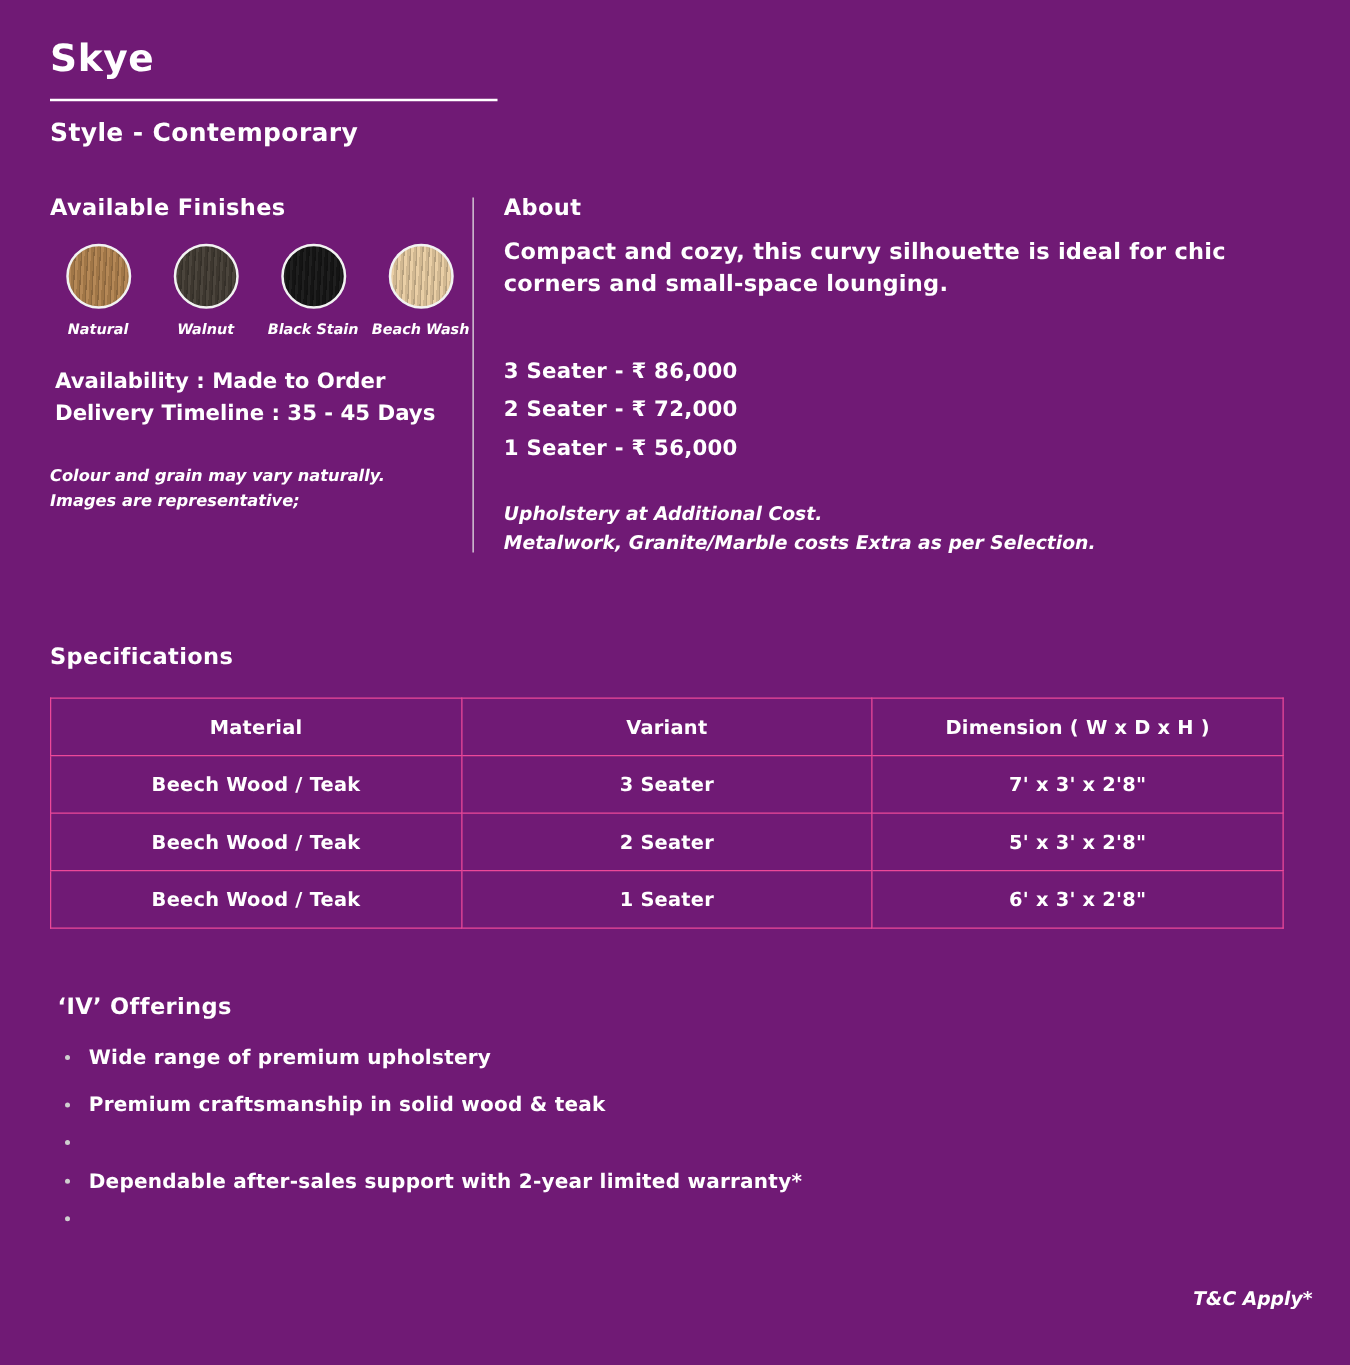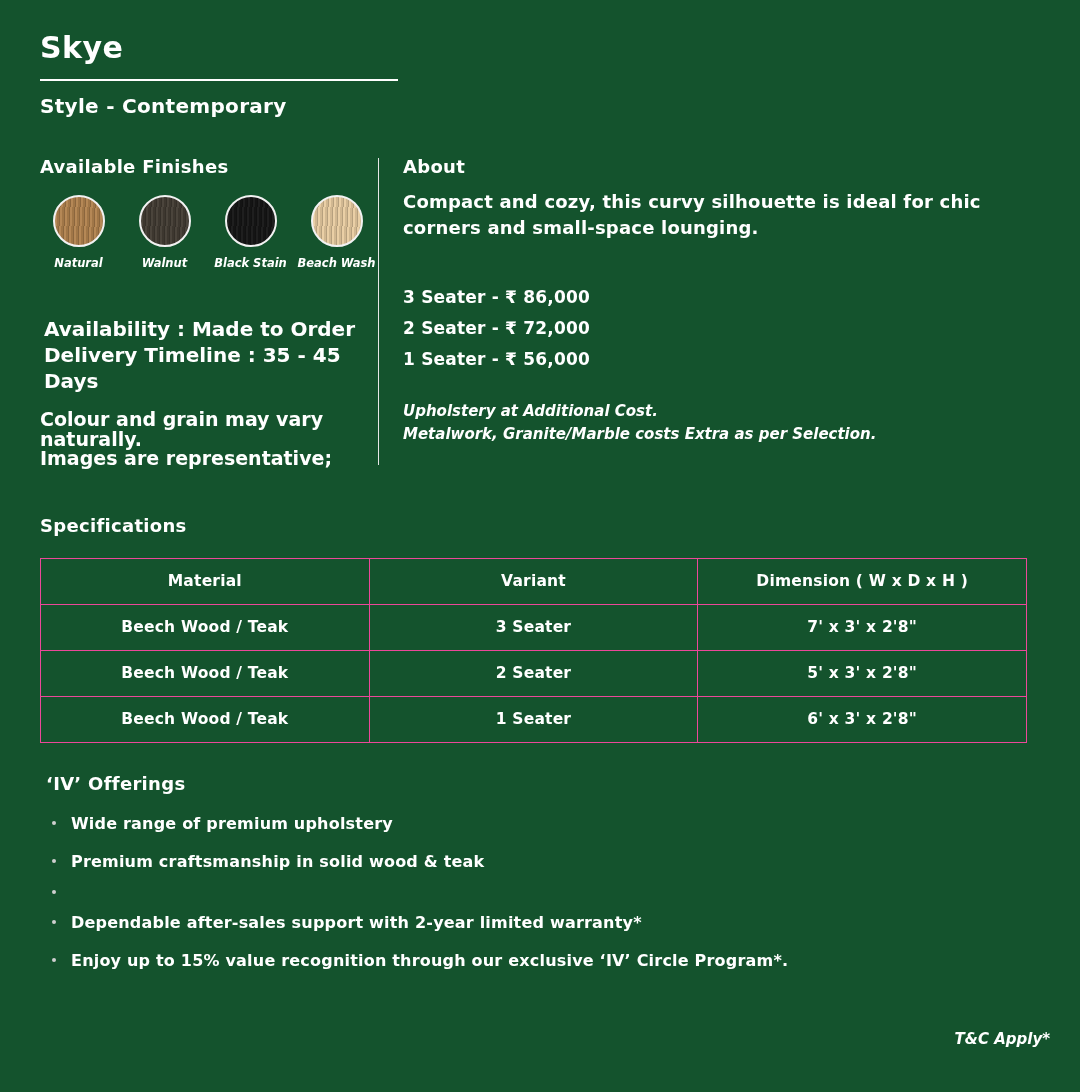--- a/index.html
+++ b/index.html
@@ -1,21 +1,21 @@
 <!DOCTYPE html>
 <html><head>
 <meta charset="utf-8">
 <style>
   html, body { margin: 0; padding: 0; background: #000; }
   .sheet {
     position: relative;
     width: 1080px;
     height: 1092px;
     box-sizing: border-box;
-    background: #14532d;
+    background: #701a75;
     color: #fff;
     font-family: "DejaVu Sans", sans-serif;
     padding: 30px 40px;
     overflow: hidden;
   }
   
   .product-title { font-size: 30px; font-weight: bold; margin: 0; letter-spacing: .5px; }
   .title-underline { width: 358px; height: 2px; background: #fff; margin: 14px 0 13px; }
   .style-subtitle { font-size: 20px; font-weight: bold; margin: 0 0 38px; letter-spacing: .3px; }
 
@@ -29,51 +29,51 @@
 
   .swatches { display: flex; gap: 9px; margin-top: 18px; }
   .finish { display: flex; flex-direction: column; align-items: center; width: 77px; }
   .swatch {
     width: 48px; height: 48px; border-radius: 50%;
     border: 2px solid #f2f2f2;
     background-image: repeating-linear-gradient(93deg, rgba(0,0,0,0.22) 0 1px, rgba(255,255,255,0.04) 1px 3px, rgba(0,0,0,0.10) 3px 5px);
   }
   .swatch-label { font-size: 11.5px; font-style: italic; font-weight: 600; margin-top: 9px; white-space: nowrap; }
 
-  .availability-block { margin-top: 46px; font-size: 20px; font-weight: bold; line-height: 26px; padding-left: 4px; }
+  .availability-block { margin-top: 22px; font-size: 17px; font-weight: bold; line-height: 26px; padding-left: 4px; }
   .availability-block p { margin: 0; }
 
-  .finish-note { margin-top: 16px; font-weight: 600; font-size: 19px; line-height: 19.5px; }
+  .finish-note { margin-top: 28px; font-style: italic; font-weight: 600; font-size: 13px; line-height: 19.5px; }
   .finish-note p { margin: 0; }
 
   .about-text { font-size: 18px; font-weight: 600; line-height: 26px; max-width: 630px; margin: 12px 0 0; letter-spacing: .2px; }
 
   .price-block { margin-top: 46px; }
   .price-heading { font-size: 18px; font-weight: bold; }
   .gst-note { font-size: 13.5px; font-style: italic; font-weight: 600; margin-left: 7px; }
   .price-line { font-size: 17px; font-weight: bold; margin: 11px 0 0; letter-spacing: .2px; }
 
   .price-notes { margin-top: 31px; font-style: italic; font-weight: 600; font-size: 15px; line-height: 23px; }
   .price-notes p { margin: 0; }
 
   
-  .specs { margin-top: 46px; }
+  .specs { margin-top: 69px; }
   .spec-table { width: 987px; border-collapse: collapse; margin-top: 22px; table-layout: fixed; }
   .spec-table th, .spec-table td {
     border: 1px solid #ec4899;
     height: 43px;
     text-align: center;
     vertical-align: middle;
     font-size: 15.5px;
     font-weight: bold;
     letter-spacing: .2px;
   }
 
   
-  .offerings { margin-top: 30px; padding-left: 6px; }
+  .offerings { margin-top: 52px; padding-left: 6px; }
   .offerings ul { list-style: none; margin: 20px 0 0; padding: 0 0 0 6px; }
   .offerings li { display: flex; align-items: center; gap: 15px; font-size: 16px; font-weight: bold; margin-bottom: 19px; letter-spacing: .2px; }
   .bullet-dot { width: 4px; height: 4px; border-radius: 50%; background: #cfcfcf; flex: 0 0 auto; }
 
   .tc-footer {
     position: absolute;
     right: 30px;
     top: 1030px;
     font-size: 15px;
     font-weight: bold;
@@ -186,20 +186,19 @@
         </li>
       <li>
           <span class="bullet-dot"></span>
         </li>
       <li>
           <span class="bullet-dot"></span>
           <span>Dependable after-sales support with 2-year limited warranty*</span>
         </li>
       <li>
           <span class="bullet-dot"></span>
-          <span>Enjoy up to 15% value recognition through our exclusive ‘IV’ Circle Program*.</span>
         </li>
     </ul>
   </div>
 
   <div class="tc-footer">T&amp;C Apply*</div>
 
 </div>
 
 </body></html>

